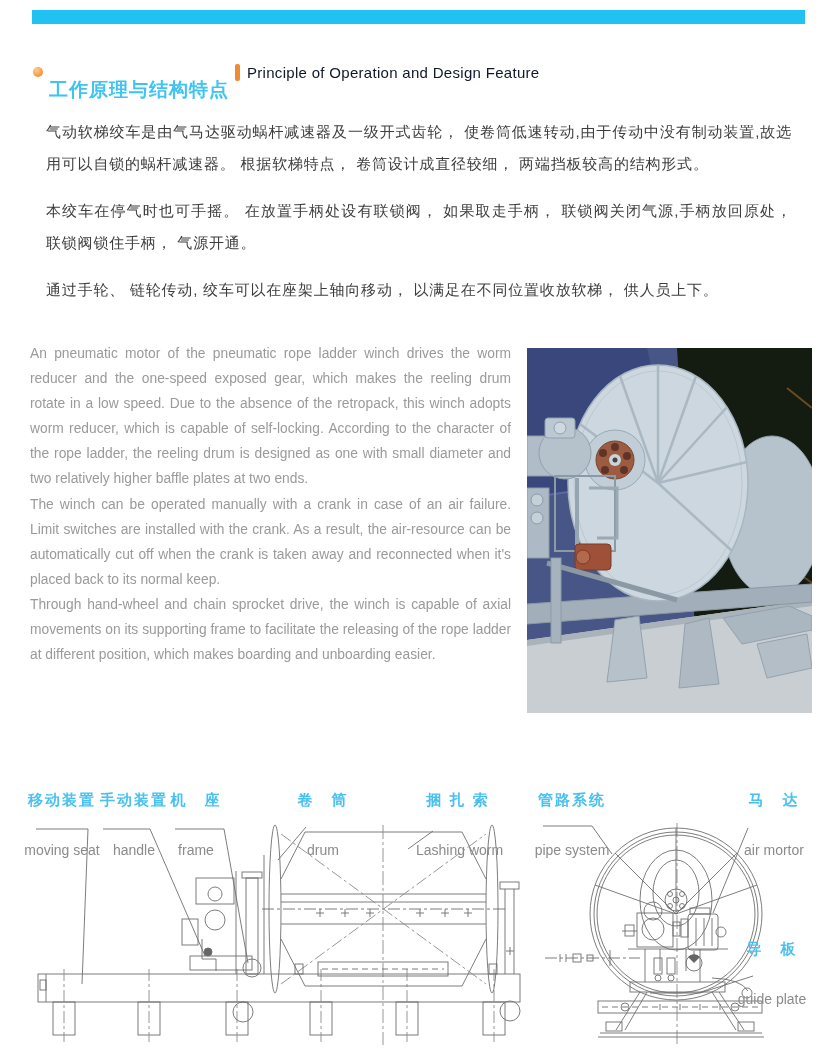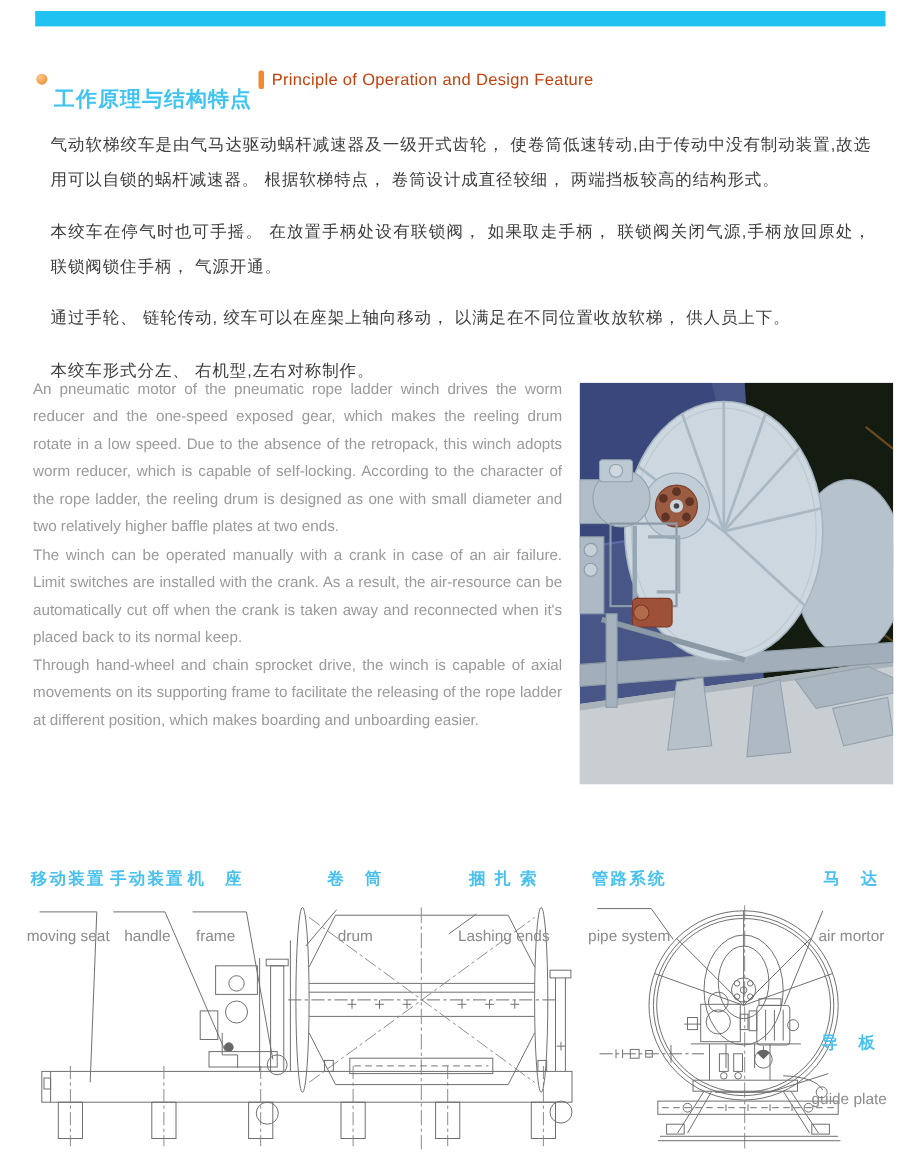--- a/index.html
+++ b/index.html
@@ -4,21 +4,21 @@
 <style>
   html,body{margin:0;padding:0;background:#ffffff;}
   .page{position:relative;width:830px;height:1064px;background:#fff;overflow:hidden;
         font-family:"Liberation Sans","DejaVu Sans",sans-serif;}
   .top-bar{position:absolute;left:32px;top:10px;width:773px;height:14px;background:#1fc2f1;}
   .header{position:absolute;left:33px;top:60px;height:24px;display:flex;align-items:center;}
   .bullet{width:10px;height:10px;border-radius:50%;
           background:radial-gradient(circle at 35% 30%, #ffc98e, #ee7f1f);margin-right:6px;flex:none;}
   .title-zh{color:#3fc3f3;font-size:19px;font-weight:bold;letter-spacing:1px;white-space:nowrap;margin-top:36px;}
   .divider{width:5px;height:17px;background:#f08a33;border-radius:2px;margin:0 7px 0 6px;flex:none;}
-  .title-en{color:#c2410c;font-size:15px;letter-spacing:.3px;white-space:nowrap;}
+  .title-en{color:#0f172a;font-size:15px;letter-spacing:.3px;white-space:nowrap;}
   .zh-body{position:absolute;left:30px;top:100px;width:778px;color:#3d3d3d;font-size:15px;
            line-height:31.6px;letter-spacing:.8px;text-align:justify;}
   .zh-body p{margin:16px;}
   .en-body{position:absolute;left:30px;top:341px;width:481px;color:#9a9a9a;font-size:13.8px;
            line-height:25.1px;text-align:justify;}
   .en-body p{margin:0;}
   .photo{position:absolute;left:527px;top:348px;width:285px;height:365px;}
   .diagram{position:absolute;left:0;top:781px;width:830px;height:309px;}
   .drawing{position:absolute;left:0;top:40px;}
   .dlabel{position:absolute;text-align:center;}
@@ -36,21 +36,20 @@
     <span class="bullet"></span>
     <span class="title-zh">工作原理与结构特点</span>
     <span class="divider"></span>
     <span class="title-en">Principle of Operation and Design Feature</span>
   </div>
 
   <div class="zh-body">
     <p>气动软梯绞车是由气马达驱动蜗杆减速器及一级开式齿轮， 使卷筒低速转动,由于传动中没有制动装置,故选用可以自锁的蜗杆减速器。 根据软梯特点， 卷筒设计成直径较细， 两端挡板较高的结构形式。</p>
     <p>本绞车在停气时也可手摇。 在放置手柄处设有联锁阀， 如果取走手柄， 联锁阀关闭气源,手柄放回原处， 联锁阀锁住手柄， 气源开通。</p>
     <p>通过手轮、 链轮传动, 绞车可以在座架上轴向移动， 以满足在不同位置收放软梯， 供人员上下。</p>
-    <p>本绞车形式分左、 右机型,左右对称制作。</p>
   </div>
 
   <div class="en-body">
     <p>An pneumatic motor of the pneumatic rope ladder winch drives the worm reducer and the one-speed exposed gear, which makes the reeling drum rotate in a low speed. Due to the absence of the retropack, this winch adopts worm reducer, which is capable of self-locking. According to the character of the rope ladder, the reeling drum is designed as one with small diameter and two relatively higher baffle plates at two ends.</p>
     <p>The winch can be operated manually with a crank in case of an air failure. Limit switches are installed with the crank. As a result, the air-resource can be automatically cut off when the crank is taken away and reconnected when it's placed back to its normal keep.</p>
     <p>Through hand-wheel and chain sprocket drive, the winch is capable of axial movements on its supporting frame to facilitate the releasing of the rope ladder at different position, which makes boarding and unboarding easier.</p>
   </div>
 
   <div class="photo">
     <svg width="285" height="365" viewBox="0 0 285 365">
@@ -292,21 +291,21 @@
     <div class="dlabel" style="left:160px;top:9px;width:72px">
       <div class="dlabel-zh">机　座</div>
       <div class="dlabel-en">frame</div>
     </div>
     <div class="dlabel" style="left:285px;top:9px;width:76px">
       <div class="dlabel-zh">卷　筒</div>
       <div class="dlabel-en">drum</div>
     </div>
     <div class="dlabel" style="left:416px;top:9px;width:84px">
       <div class="dlabel-zh">捆 扎 索</div>
-      <div class="dlabel-en">Lashing ends</div>
+      <div class="dlabel-en">Lashing worm</div>
     </div>
     <div class="dlabel" style="left:532px;top:9px;width:80px">
       <div class="dlabel-zh">管路系统</div>
       <div class="dlabel-en">pipe system</div>
     </div>
     <div class="dlabel" style="left:734px;top:9px;width:80px">
       <div class="dlabel-zh">马　达</div>
       <div class="dlabel-en">air mortor</div>
     </div>
     <div class="dlabel" style="left:730px;top:158px;width:84px">

